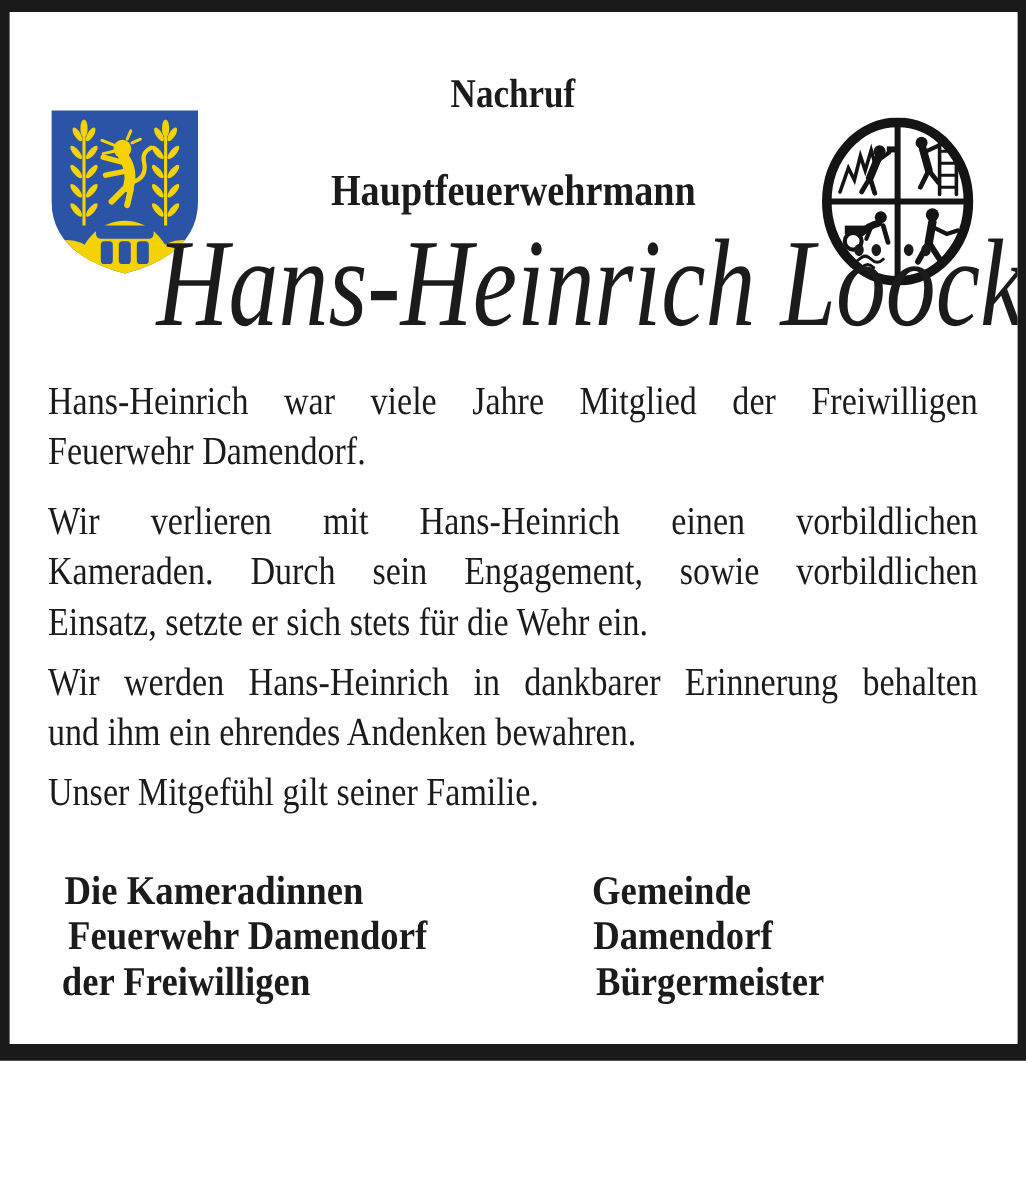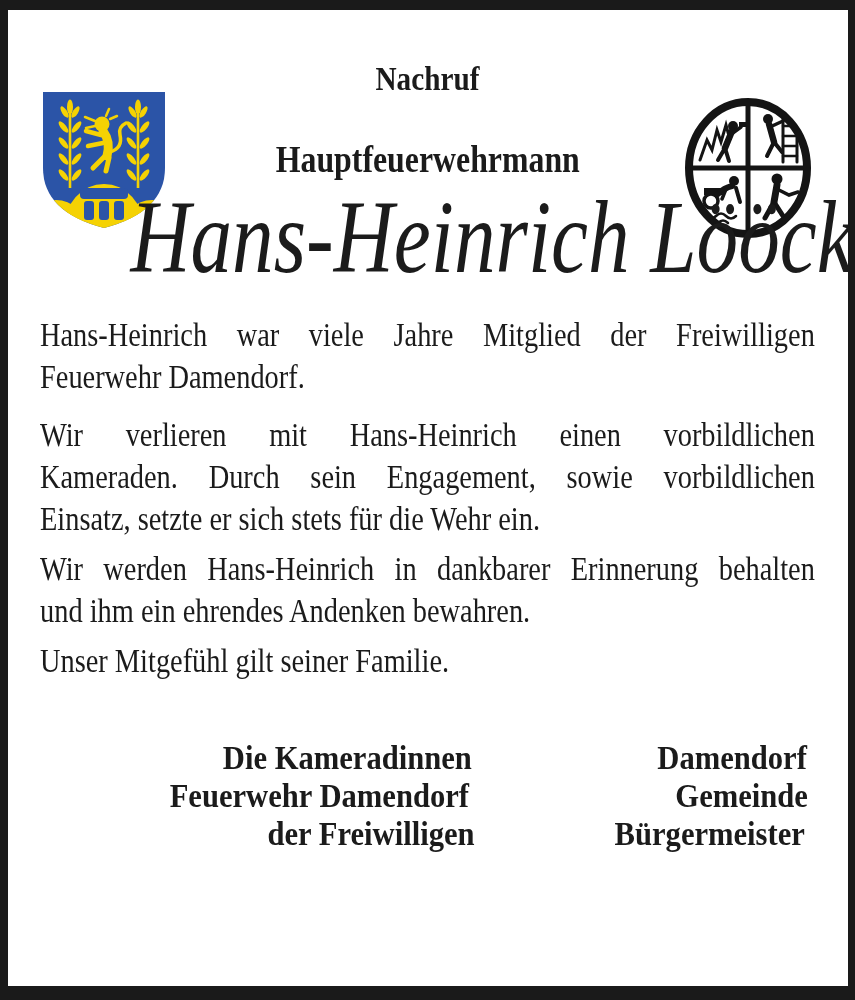--- a/index.html
+++ b/index.html
@@ -5,21 +5,21 @@
   html,body{margin:0;padding:0;}
   body{
     width:855px;height:1000px;
     background:#ffffff;
     font-family:"Liberation Serif", serif;
     color:#1b1b1b;
     -webkit-font-smoothing:antialiased;
   }
   .page{
     box-sizing:border-box;
-    width:855px;height:1000px;
+    width:855px;height:884px;
     border-style:solid;
     border-color:#1a1a1a;
     border-width:10px 7px 14px 8px;
     position:relative;
     background:#fff;
     overflow:hidden;
   }
   .content{position:relative;height:100%;padding:0 33px 0 32px;}
   .crest{position:absolute;left:32px;top:30px;width:128px;height:140px;}
   .emblem{position:absolute;left:676px;top:38px;width:128px;height:140px;}
@@ -40,26 +40,26 @@
     font-size:33px;line-height:42px;
   }
   .pline{text-align:justify;text-align-last:justify;}
   .pline.last{text-align-last:left;}
   .p1{margin-top:26px;}
   .p2{margin-top:16px;}
   .p3{margin-top:8px;}
   .p4{margin-top:8px;}
 
   .sigs{
-    margin-top:57px;
+    margin-top:42px;
     display:grid;
     grid-template-columns:57.5% 42.5%;
     font-weight:bold;
     font-size:34px;line-height:38px;
-    text-align:right;
+    text-align:left;
   }
   .cond-sig{display:inline-block;transform:scaleX(.9);white-space:nowrap;}
 </style>
 </head>
 <body>
 
 <div class="page">
   <div class="content">
 
     <div class="crest">
@@ -188,20 +188,20 @@
       <div class="pline last">Unser Mitgefühl gilt seiner Familie.</div>
     </div>
 
     <div class="sigs">
       <div>
         <div><span class="cond-sig">Die Kameradinnen</span></div>
         <div><span class="cond-sig">Feuerwehr Damendorf</span></div>
         <div><span class="cond-sig">der Freiwilligen</span></div>
       </div>
       <div>
+        <div><span class="cond-sig">Gemeinde</span></div>
         <div><span class="cond-sig">Damendorf</span></div>
-        <div><span class="cond-sig">Gemeinde</span></div>
         <div><span class="cond-sig">Bürgermeister</span></div>
       </div>
     </div>
 
   </div>
 </div>
 
 </body></html>

